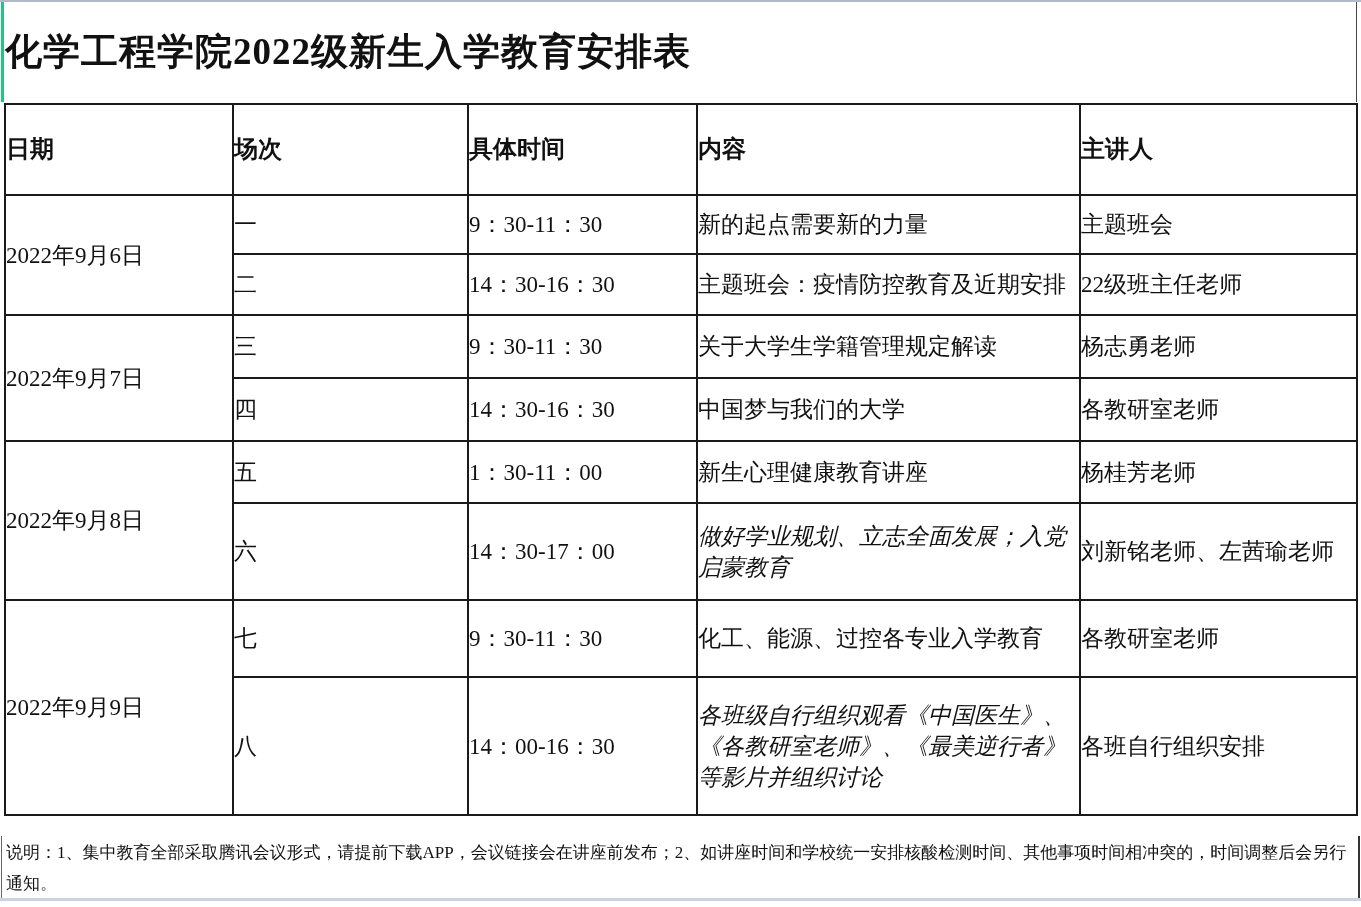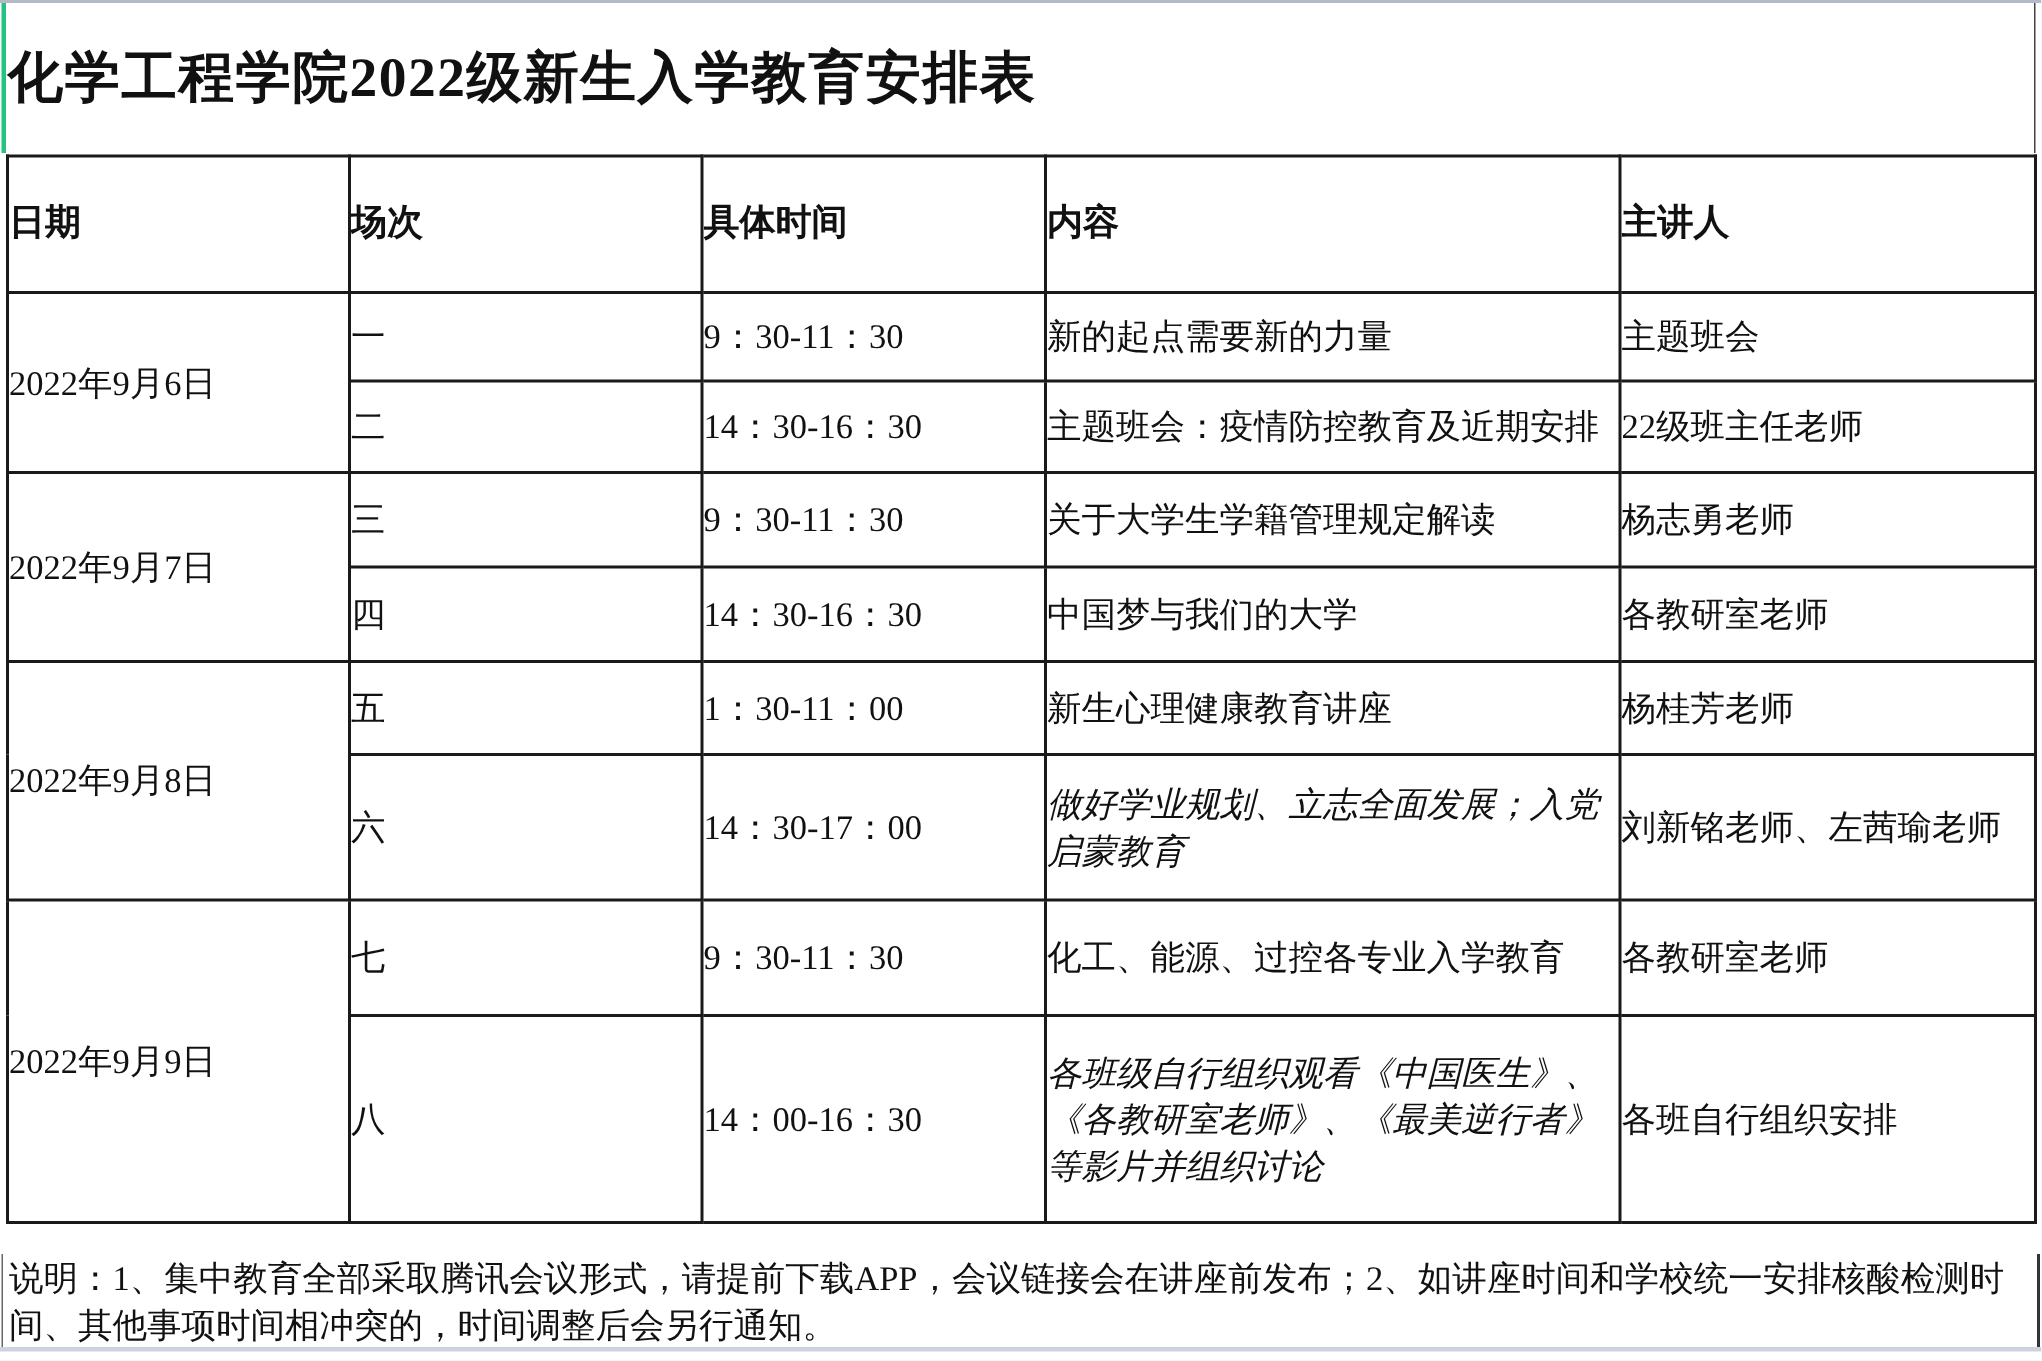--- a/index.html
+++ b/index.html
@@ -29,21 +29,21 @@
   tr.h-r1{height:59px;} tr.h-r2{height:61px;}
   tr.h-r3{height:63px;} tr.h-r4{height:63px;}
   tr.h-r5{height:62px;} tr.h-r6{height:97px;}
   tr.h-r7{height:77px;} tr.h-r8{height:138px;}
   td.clip{white-space:nowrap;}
   td.wrap{padding:0 26px;line-break:anywhere;font-style:italic;}
   td.time{font-size:24px;}
   .note{
     position:absolute;top:836px;left:1px;width:1352px;height:61px;
     border-left:1px solid #666;border-right:2px solid #333;
-    font-size:23px;line-height:31px;text-align:left;padding:1px 0 0 4px;
+    font-size:17px;line-height:31px;text-align:left;padding:1px 0 0 4px;
     overflow:hidden;line-break:anywhere;
   }
 </style>
 </head>
 <body>
 
 <div class="page">
   <div class="top-edge"></div>
   <div class="green-bar"></div>
 

